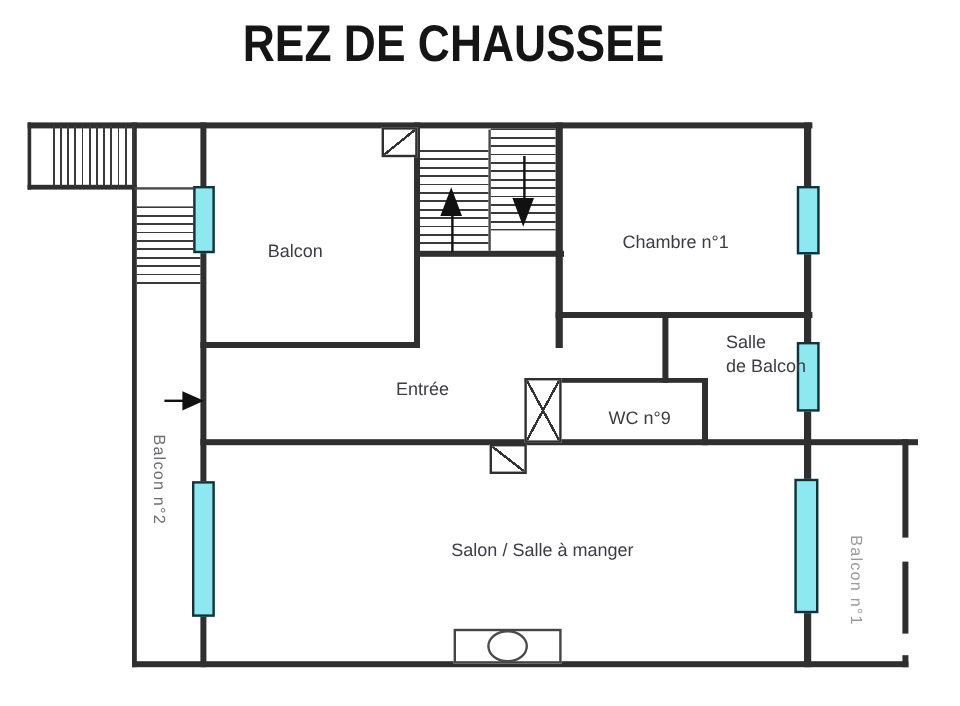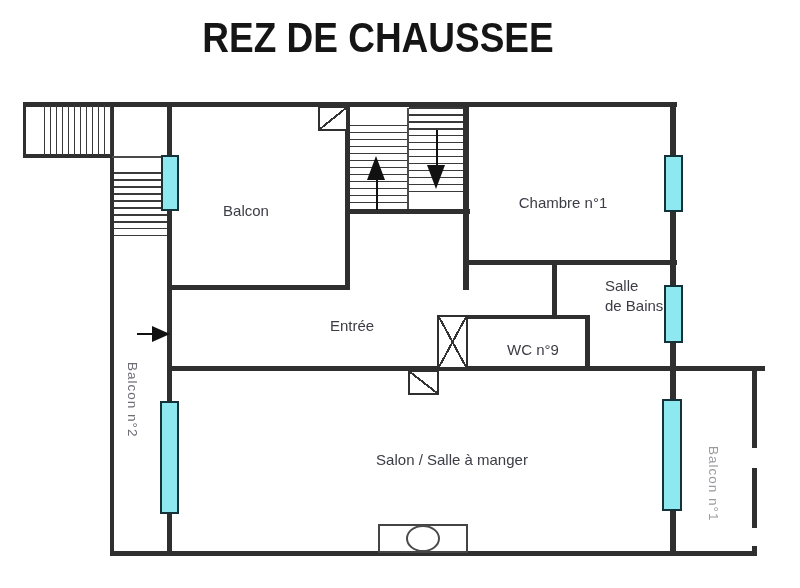--- a/index.html
+++ b/index.html
@@ -103,21 +103,21 @@
     <div class="tri tri-down" style="left:427px;top:165px;"></div>
 
     <div class="stem" style="left:137px;top:333px;width:17px;height:2px;"></div>
     <div class="tri tri-right" style="left:152px;top:326px;"></div>
 
     <div class="label" style="left:246px;top:210px;">Balcon</div>
     <div class="label" style="left:563px;top:202px;">Chambre n°1</div>
     <div class="label" style="left:352px;top:325px;">Entrée</div>
     <div class="label-block" style="left:573px;top:276px;margin-left:32px;">
       <div>Salle</div>
-      <div>de Bains</div>
+      <div>de Balcon</div>
     </div>
     <div class="label" style="left:533px;top:349px;">WC n°9</div>
     <div class="label" style="left:452px;top:459px;">Salon / Salle à manger</div>
     <div class="vlabel left" style="left:125px;top:362px;">Balcon n°2</div>
     <div class="vlabel right" style="left:706px;top:446px;">Balcon n°1</div>
 
   </div>
 </div>
 
 </body></html>

